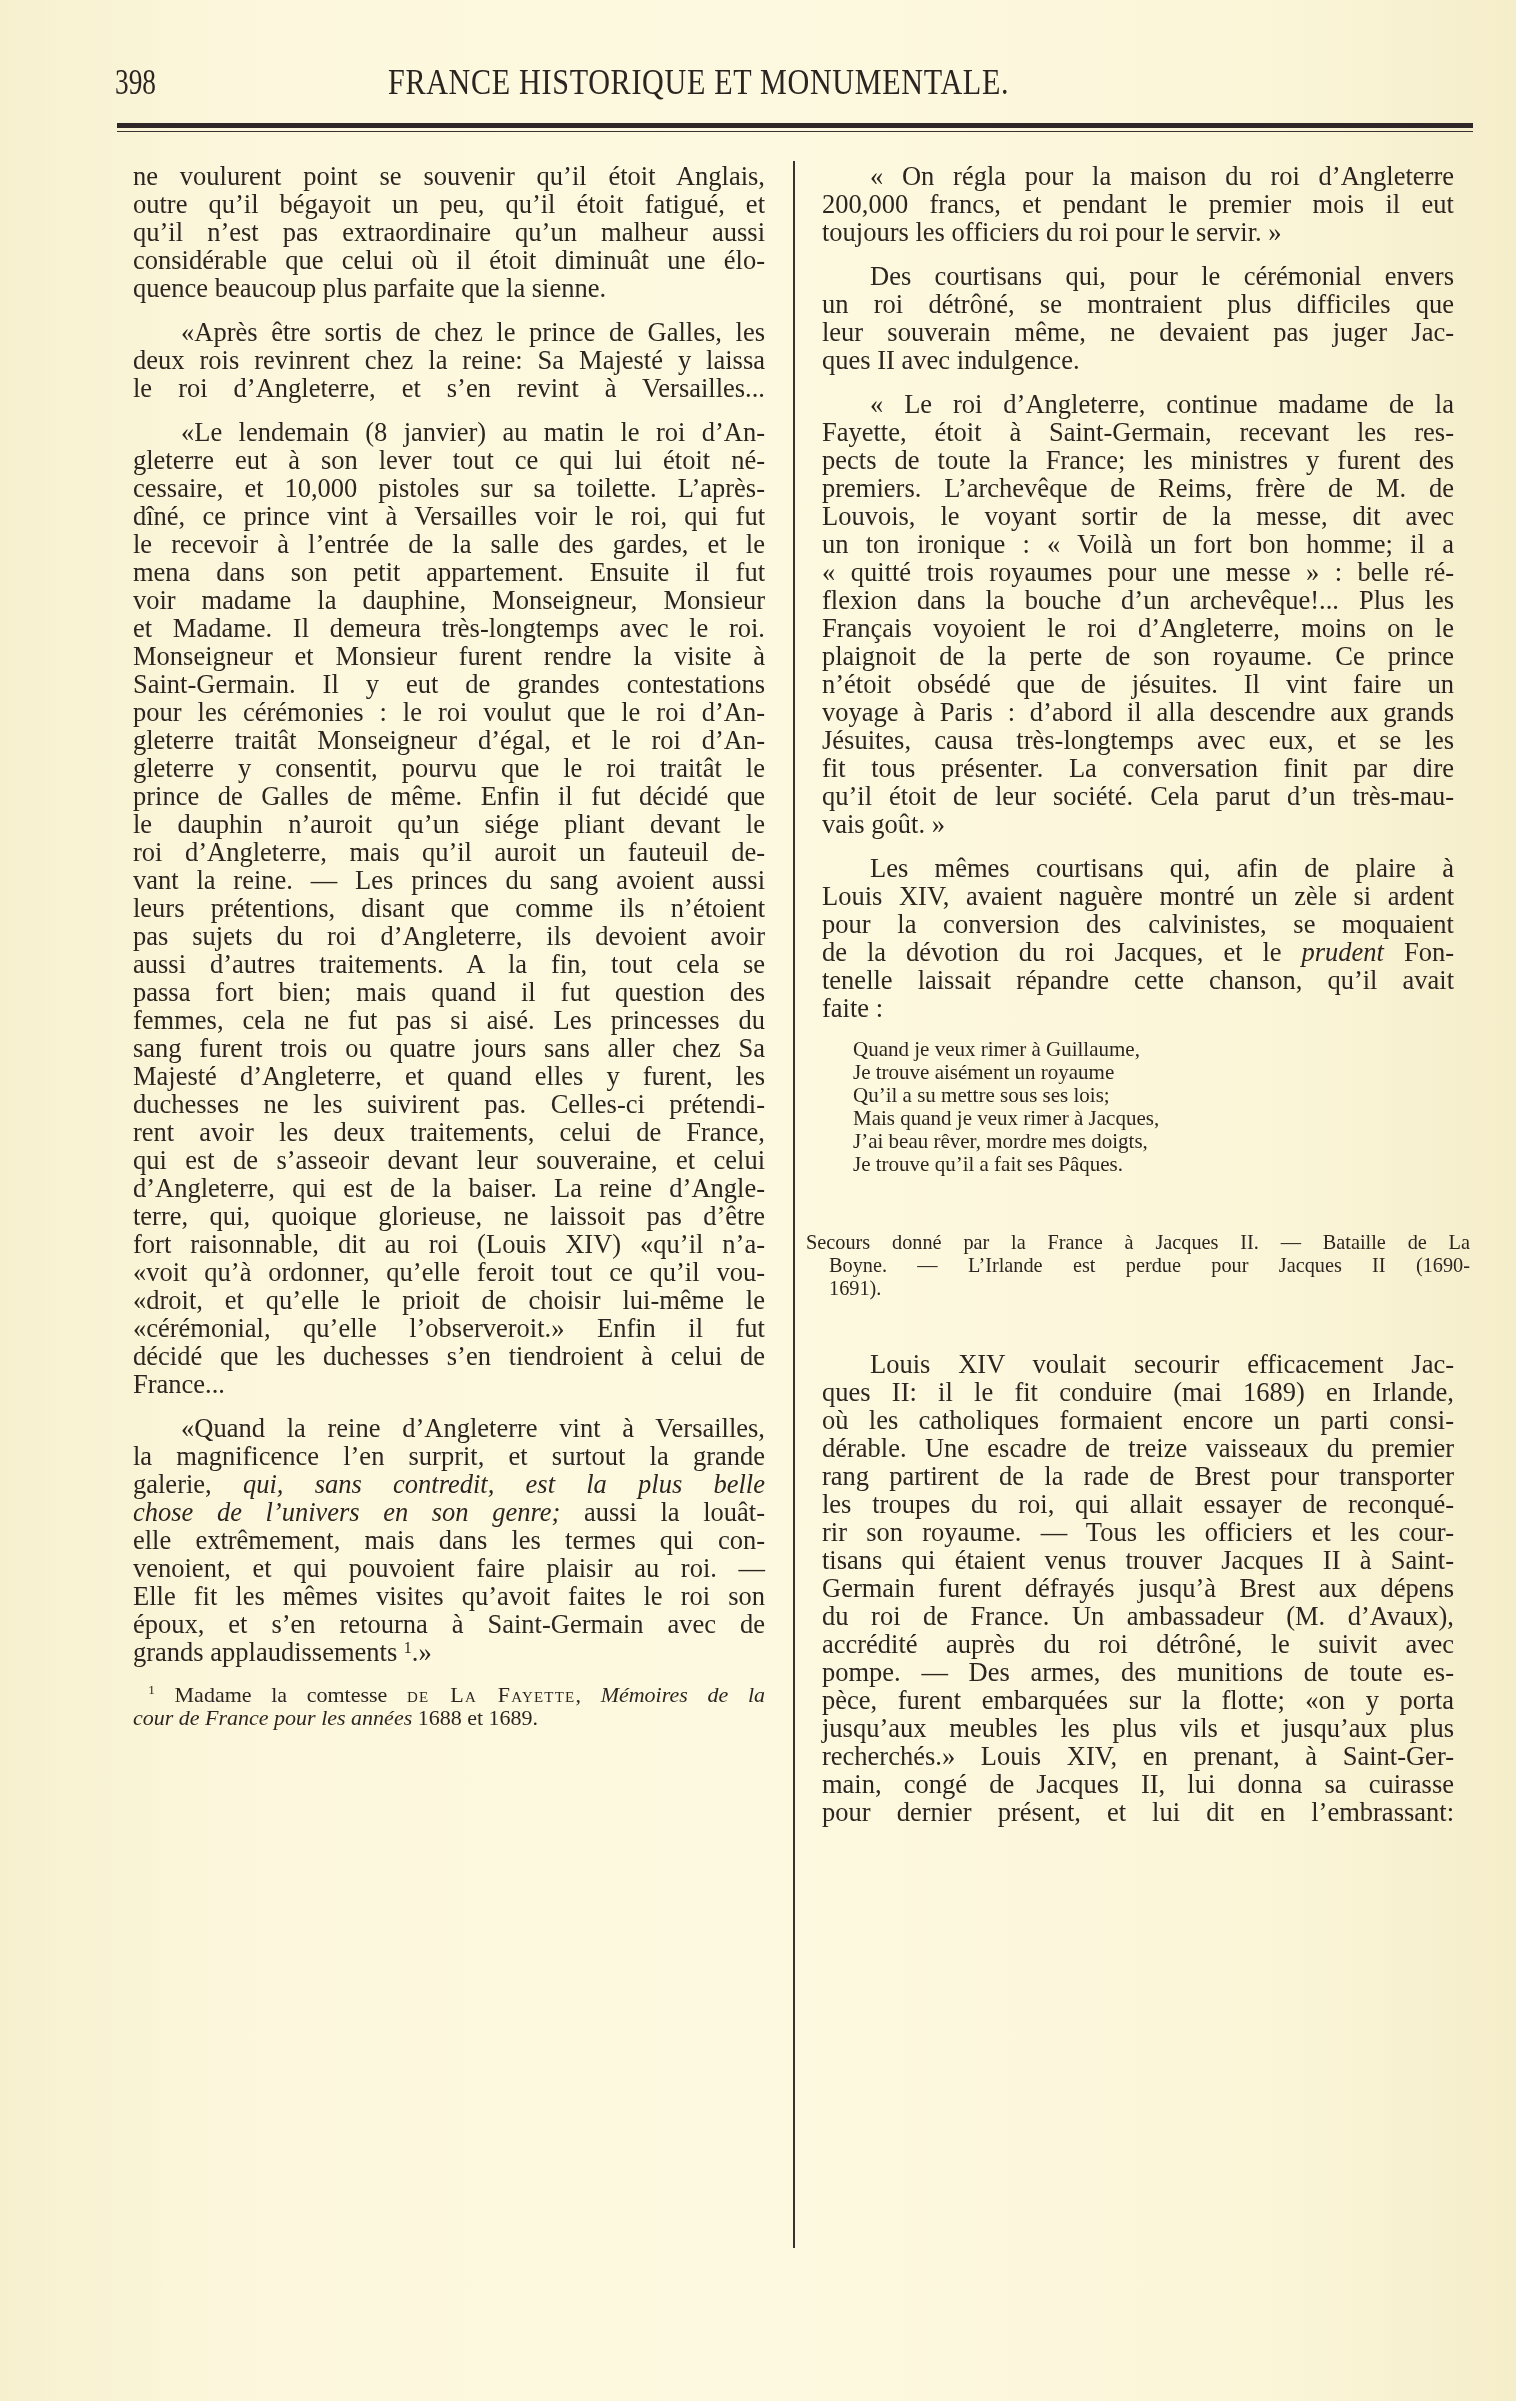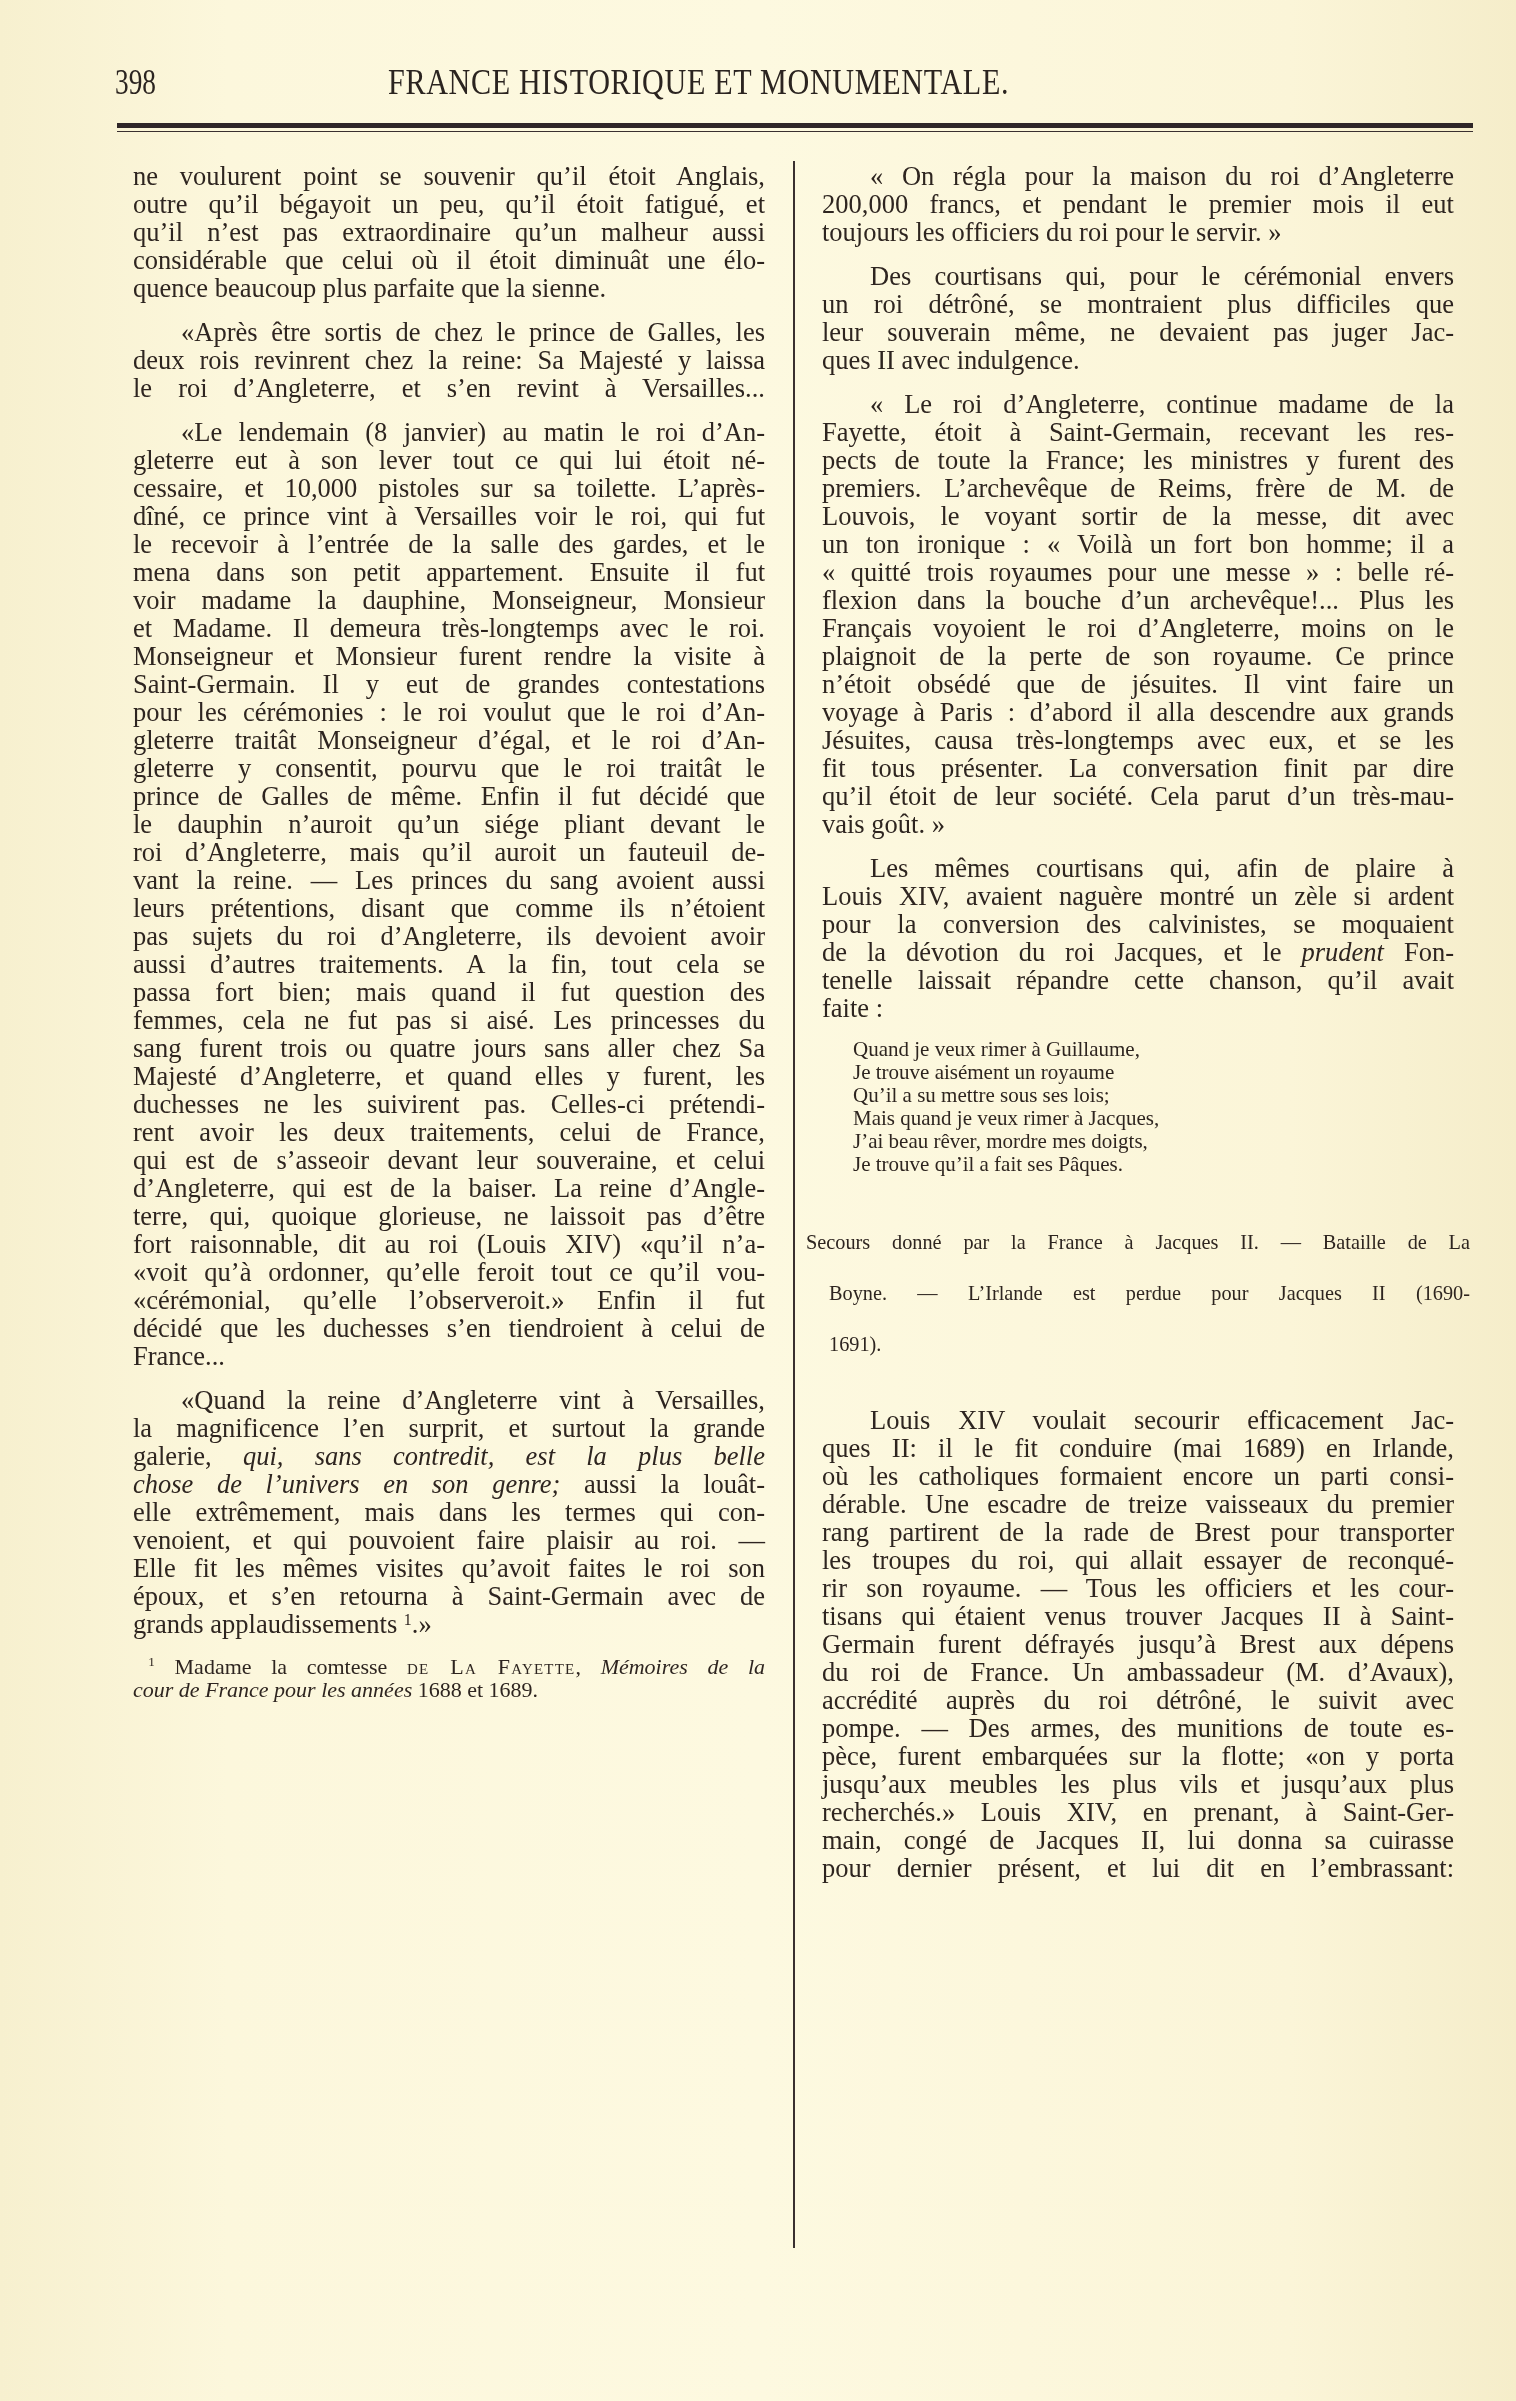--- a/index.html
+++ b/index.html
@@ -142,21 +142,20 @@
       line-height: 23px;
     }
     .section-heading .line {
       display: block;
       white-space: nowrap;
       text-align: justify;
       text-align-last: justify;
     }
     .section-heading .line.cont {
       padding-left: 23px;
-      margin-top: 28px;
     }
     .section-heading .line.last {
       text-align-last: left;
     }
     .gap-after-heading {
       height: 34px;
     }
     sup {
       font-size: 60%;
       vertical-align: 7.7px;
@@ -218,20 +217,21 @@
     <span class="line">femmes, cela ne fut pas si aisé. Les princesses du</span>
     <span class="line">sang furent trois ou quatre jours sans aller chez Sa</span>
     <span class="line">Majesté d’Angleterre, et quand elles y furent, les</span>
     <span class="line">duchesses ne les suivirent pas. Celles-ci prétendi-</span>
     <span class="line">rent avoir les deux traitements, celui de France,</span>
     <span class="line">qui est de s’asseoir devant leur souveraine, et celui</span>
     <span class="line">d’Angleterre, qui est de la baiser. La reine d’Angle-</span>
     <span class="line">terre, qui, quoique glorieuse, ne laissoit pas d’être</span>
     <span class="line">fort raisonnable, dit au roi (Louis XIV) «qu’il n’a-</span>
     <span class="line">«voit qu’à ordonner, qu’elle feroit tout ce qu’il vou-</span>
+    <span class="line">«droit, et qu’elle le prioit de choisir lui-même le</span>
     <span class="line">«cérémonial, qu’elle l’observeroit.» Enfin il fut</span>
     <span class="line">décidé que les duchesses s’en tiendroient à celui de</span>
     <span class="line last">France...</span>
   </div>
 
   <div class="para">
     <span class="line first">«Quand la reine d’Angleterre vint à Versailles,</span>
     <span class="line">la magnificence l’en surprit, et surtout la grande</span>
     <span class="line"><span>galerie, </span><em>qui, sans contredit, est la plus belle</em></span>
     <span class="line"><em>chose de l’univers en son genre;</em><span> aussi la louât-</span></span>

